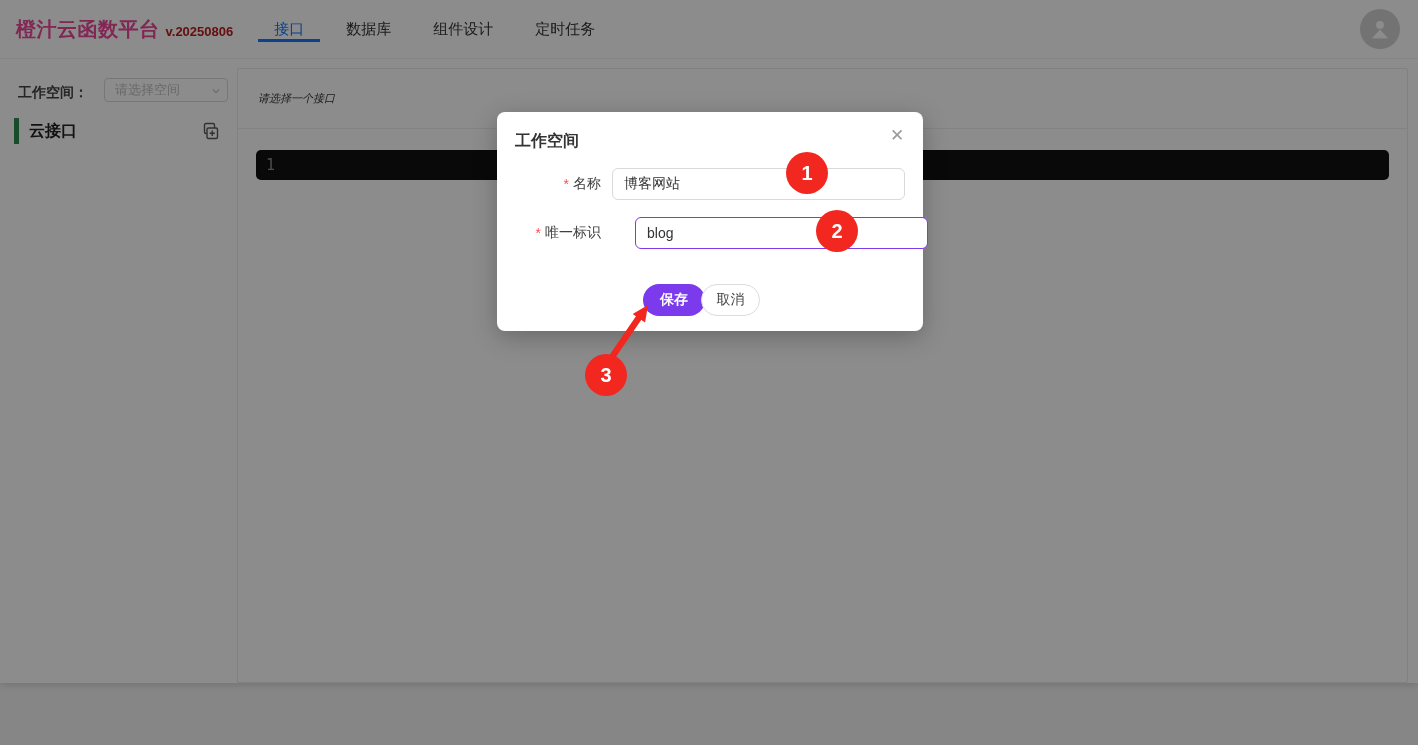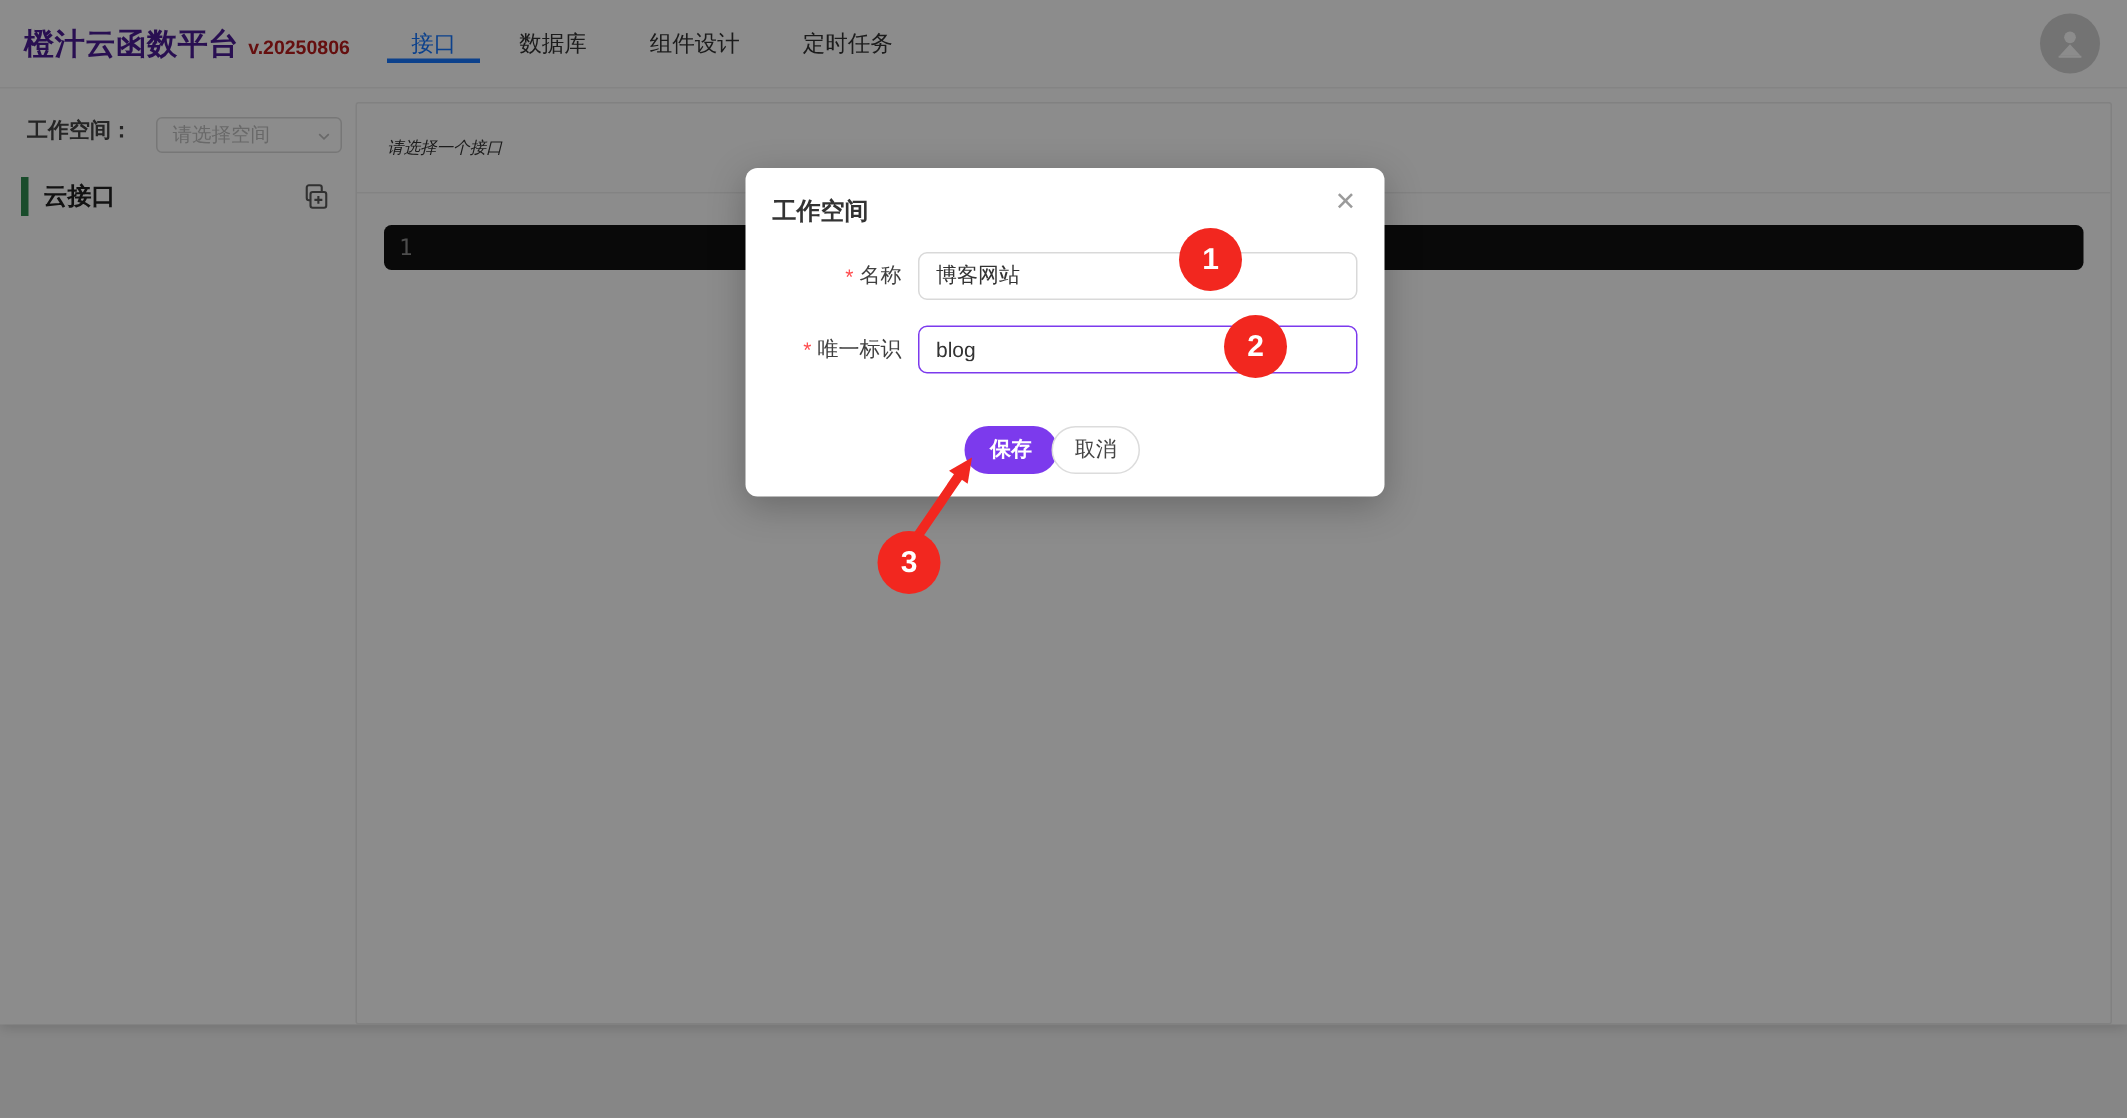--- a/index.html
+++ b/index.html
@@ -2,31 +2,31 @@
 <html><head>
 <meta charset="utf-8">
 <style>
   * { margin:0; padding:0; box-sizing:border-box; }
   html,body { width:1418px; height:745px; overflow:hidden; font-family:"Liberation Sans","DejaVu Sans",sans-serif; background:#f5f5f5; }
   .app-surface { position:absolute; left:0; top:0; width:1418px; height:683px; background:#fff; box-shadow:0 2px 8px rgba(0,0,0,.15); }
 
   
   .header { position:absolute; left:0; top:0; width:100%; height:59px; display:flex; align-items:center; border-bottom:1px solid #f0f0f0; background:#fff; }
   .logo-wrap { display:flex; align-items:baseline; padding-left:16px; white-space:nowrap; }
-  .logo { font-size:20px; font-weight:bold; color:#4c1d95; letter-spacing:.5px; }
+  .logo { font-size:20px; font-weight:bold; color:#ec4899; letter-spacing:.5px; }
   .version { font-size:13px; font-weight:bold; color:#b91c1c; margin-left:6px; }
   .tabs { display:flex; height:100%; margin-left:20px; flex:1; }
   .tab { position:relative; display:flex; align-items:center; padding:0 16px; margin:16px 5px; font-size:15px; color:#333; cursor:pointer; }
   .tab.active { color:#1677ff; }
   .tab.active::after { content:""; position:absolute; left:0; right:0; bottom:0; height:3px; background:#1677ff; }
   .avatar { position:absolute; right:18px; top:9px; width:40px; height:40px; border-radius:50%; background:#d2d2d2; display:flex; align-items:center; justify-content:center; }
 
   
   .sidebar { position:absolute; left:0; top:59px; width:237px; }
-  .ws-row { display:flex; align-items:flex-start; margin:19px 0 0 18px; }
+  .ws-row { display:flex; align-items:flex-end; margin:19px 0 0 18px; }
   .ws-label { font-size:14px; font-weight:600; color:#444; }
   .ws-select { position:relative; margin-left:16px; width:124px; height:24px; border:1px solid #d9d9d9; border-radius:4px; background:#fff; display:flex; align-items:center; padding:0 22px 0 10px; cursor:pointer; }
   .ws-placeholder { font-size:13px; color:#bfbfbf; white-space:nowrap; overflow:hidden; }
   .chev { position:absolute; right:7px; top:8px; width:8px; height:8px; }
   .side-item { display:flex; align-items:center; margin:16px 18px 0 14px; cursor:pointer; }
   .accent-bar { width:5px; height:26px; background:#2e8b4f; margin-right:10px; }
   .side-item-label { font-size:16px; font-weight:600; color:#222; flex:1; }
   .icon-btn { width:18px; height:18px; cursor:pointer; }
 
   
@@ -36,21 +36,21 @@
   .code-bar { height:30px; background:#111; border-radius:5px; color:#8c8c8c; font-family:"DejaVu Sans Mono","Liberation Mono",monospace; font-size:15px; line-height:30px; padding:0 10px; cursor:pointer; }
 
   
   .modal-mask { position:fixed; inset:0; background:rgba(0,0,0,0.45); z-index:10; }
   .modal { position:absolute; left:497px; top:112px; width:426px; height:219px; background:#fff; border-radius:8px; box-shadow:0 6px 24px rgba(0,0,0,.25); z-index:20; }
   .modal-title { position:absolute; left:18px; top:19px; font-size:16px; font-weight:700; color:#333; }
   .modal-close { position:absolute; right:14px; top:11px; width:24px; height:24px; font-size:17px; color:#9b9b9b; display:flex; align-items:center; justify-content:center; cursor:pointer; font-family:"DejaVu Sans",sans-serif; }
   .form-row-label { position:absolute; left:0; width:104px; height:32px; display:flex; align-items:center; justify-content:flex-end; font-size:14px; color:#404040; }
   .req { color:#ff4d4f; margin-right:4px; font-size:14px; }
   .form-input { position:absolute; left:115px; width:293px; height:32px; border:1px solid #d9d9d9; border-radius:6px; padding:0 11px; font-size:14px; color:#333; font-family:"Liberation Sans",sans-serif; outline:none; background:#fff; }
-  .form-input.focused { border:1.5px solid #7c3aed; }
+  .form-input.focused { border:1.5px solid #7c3aed;margin-left:23px; }
   .row1 { top:56px; } .row2 { top:105px; }
   .btn { position:absolute; top:172px; height:32px; border-radius:16px; font-size:14px; display:flex; align-items:center; justify-content:center; cursor:pointer; font-family:"Liberation Sans",sans-serif; }
   .btn-save { left:146px; width:62px; background:#7c3aed; color:#fff; border:none; font-weight:600; }
   .btn-cancel { left:204px; width:59px; background:#fff; color:#444; border:1px solid #dcdcdc; }
 
   
   .badge { position:absolute; width:42px; height:42px; border-radius:50%; background:#f2271f; color:#fff; font-size:20px; font-weight:bold; display:flex; align-items:center; justify-content:center; z-index:30; }
   .badge-1 { left:786px; top:152px; }
   .badge-2 { left:816px; top:210px; }
   .badge-3 { left:585px; top:354px; }

